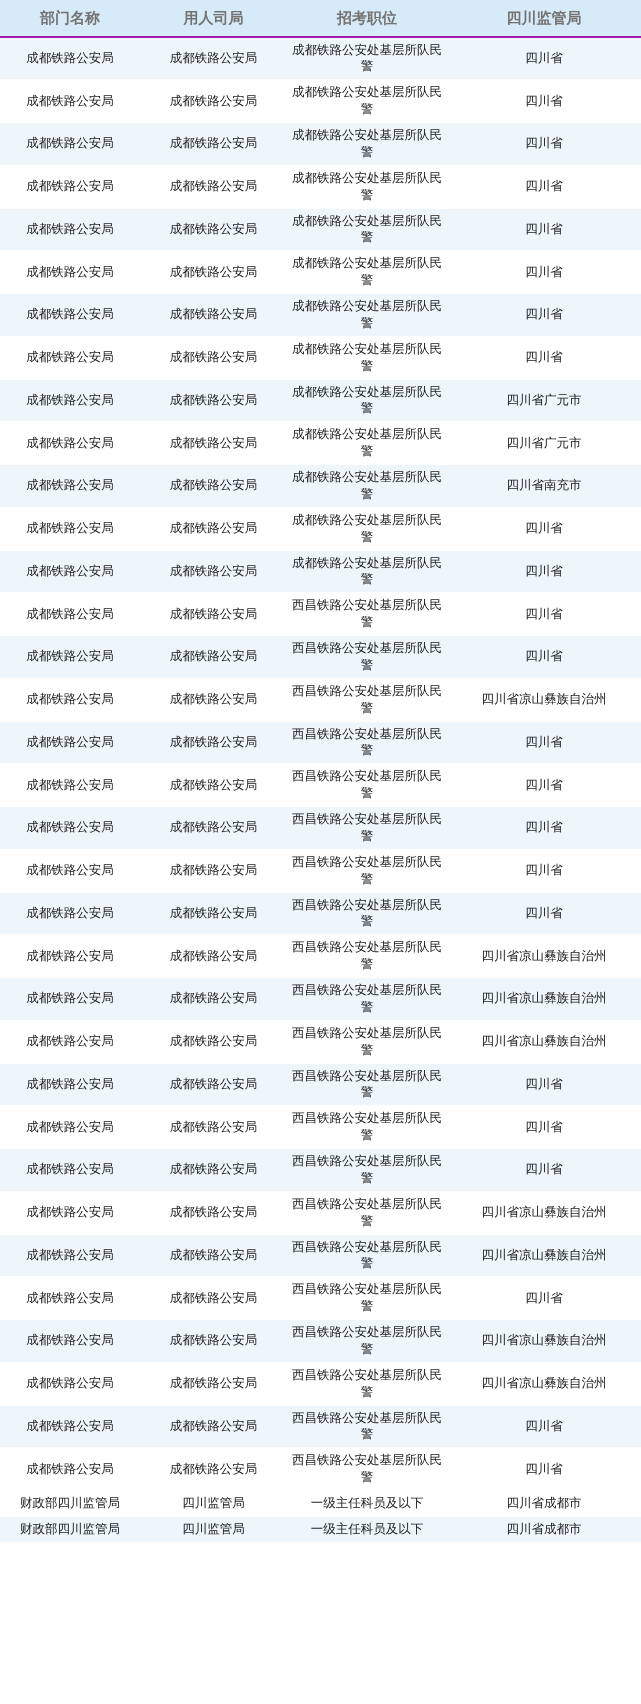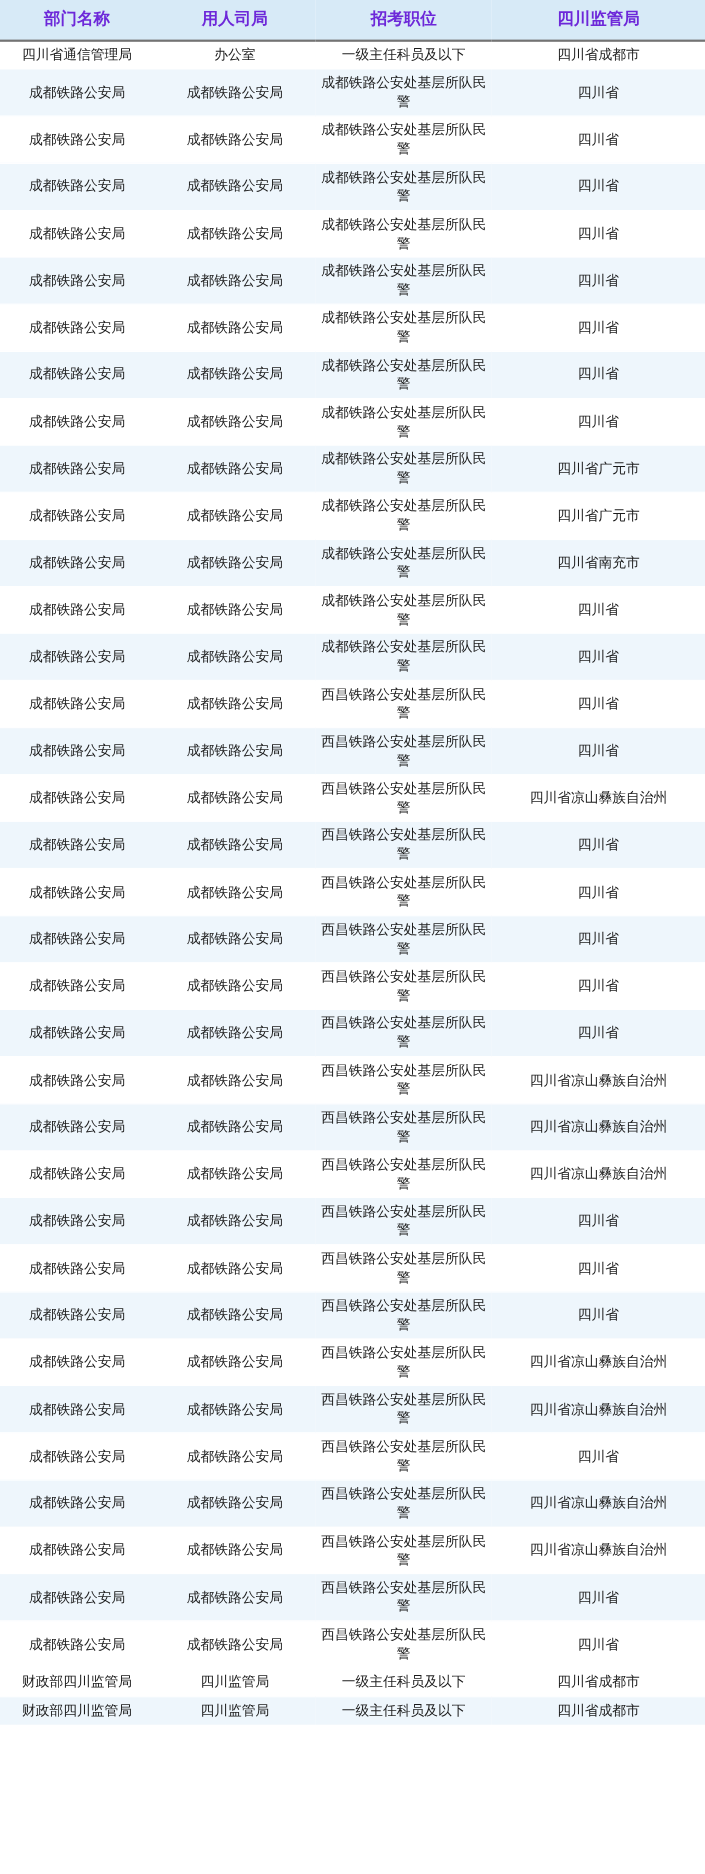--- a/index.html
+++ b/index.html
@@ -16,26 +16,26 @@
     border-collapse: collapse;
     table-layout: fixed;
   }
   table.job-table col.c0 { width: 140px; }
   table.job-table col.c1 { width: 147px; }
   table.job-table col.c2 { width: 160px; }
   table.job-table col.c3 { width: 194px; }
 
   table.job-table thead th {
     background: #d7eaf7;
-    color: #6d28d9;
+    color: #737373;
     font-size: 15px;
     font-weight: bold;
     text-align: center;
     padding: 8px 2px;
-    border-bottom: 2px solid #737373;
+    border-bottom: 2px solid #a21caf;
     line-height: 1.3;
   }
   table.job-table tbody td {
     font-size: 12.5px;
     color: #1a1a1a;
     text-align: center;
     vertical-align: middle;
     padding: 4px 3px;
     line-height: 1.35;
     border-bottom: 1px solid #ffffff;
@@ -65,26 +65,20 @@
   </colgroup>
   <thead>
     <tr>
       <th>部门名称</th>
       <th>用人司局</th>
       <th>招考职位</th>
       <th>四川监管局</th>
     </tr>
   </thead>
   <tbody id="table-body">
-      <tr class="odd">
-        <td>四川省通信管理局</td>
-        <td>办公室</td>
-        <td class="col-pos">一级主任科员及以下</td>
-        <td>四川省成都市</td>
-      </tr>
       <tr class="even">
         <td>成都铁路公安局</td>
         <td>成都铁路公安局</td>
         <td class="col-pos">成都铁路公安处基层所队民警</td>
         <td>四川省</td>
       </tr>
       <tr class="odd">
         <td>成都铁路公安局</td>
         <td>成都铁路公安局</td>
         <td class="col-pos">成都铁路公安处基层所队民警</td>

